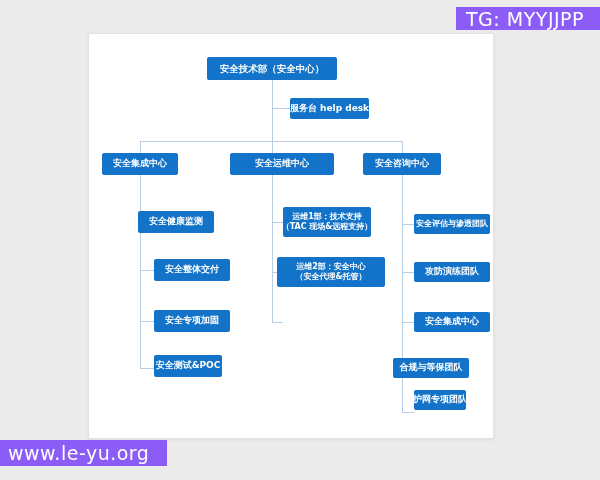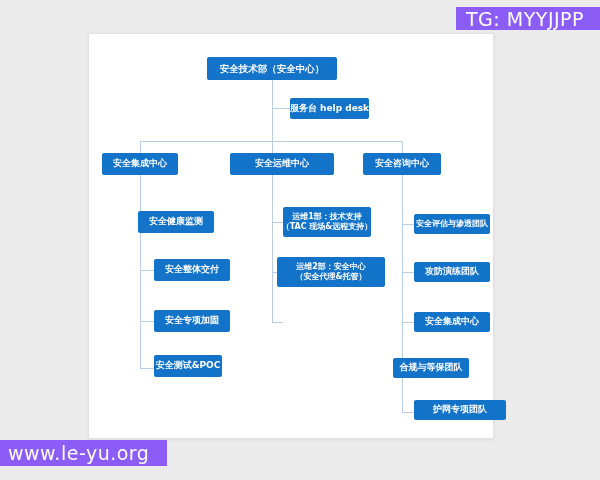--- a/index.html
+++ b/index.html
@@ -105,18 +105,18 @@
   </div>
   <div class="node small" style="left:277px;top:257px;width:108px;height:30px">
     <span>运维2部：安全中心</span>
     <span>（安全代理&amp;托管）</span>
   </div>
 
   <div class="node small" style="left:414px;top:214px;width:76px;height:20px">安全评估与渗透团队</div>
   <div class="node" style="left:414px;top:262px;width:76px;height:20px">攻防演练团队</div>
   <div class="node" style="left:414px;top:312px;width:76px;height:20px">安全集成中心</div>
   <div class="node" style="left:393px;top:358px;width:76px;height:20px">合规与等保团队</div>
-  <div class="node" style="left:414px;top:400px;width:92px;height:20px">护网专项团队</div>
+  <div class="node" style="left:414px;top:390px;width:52px;height:20px">护网专项团队</div>
 
   <div class="watermark wm-top">TG: MYYJJPP</div>
   <div class="watermark wm-bottom">www.le-yu.org</div>
 
 </div>
 
 </body></html>

